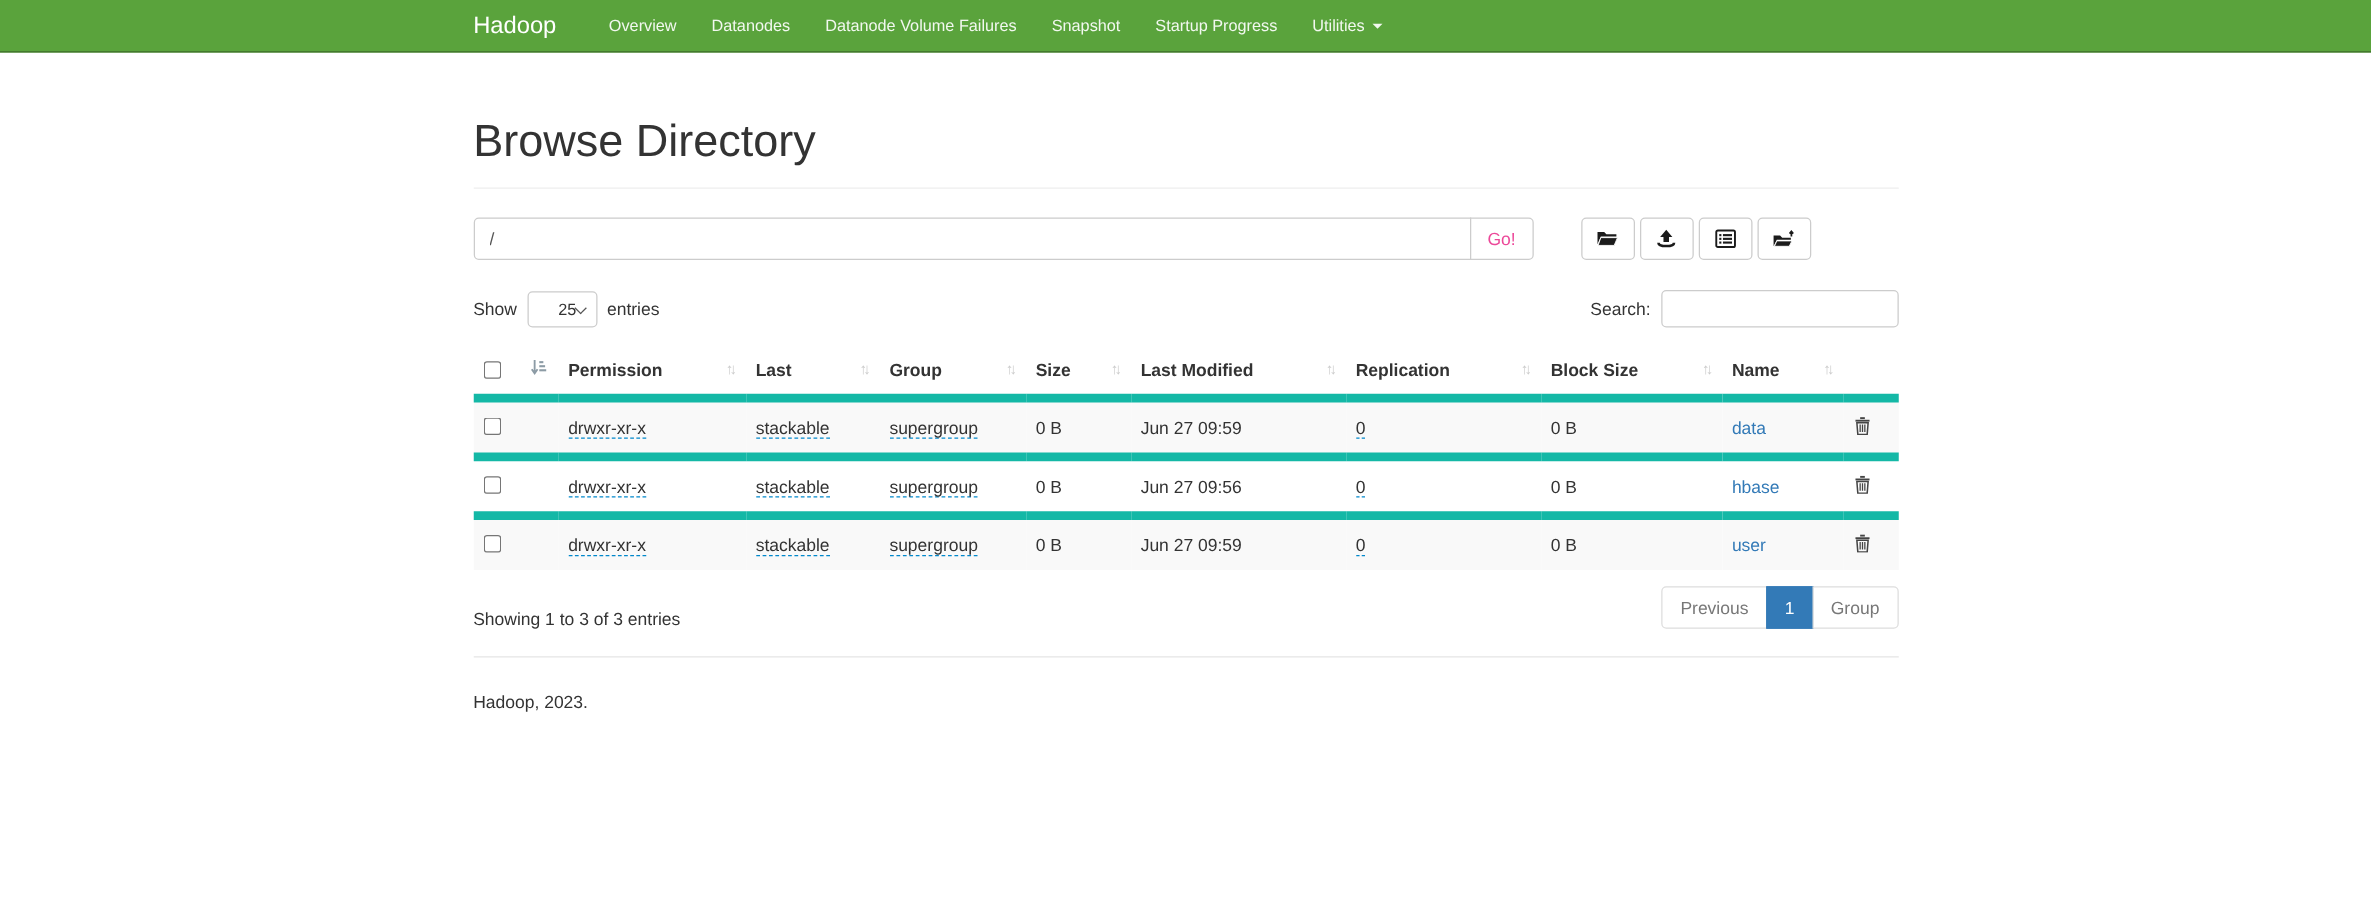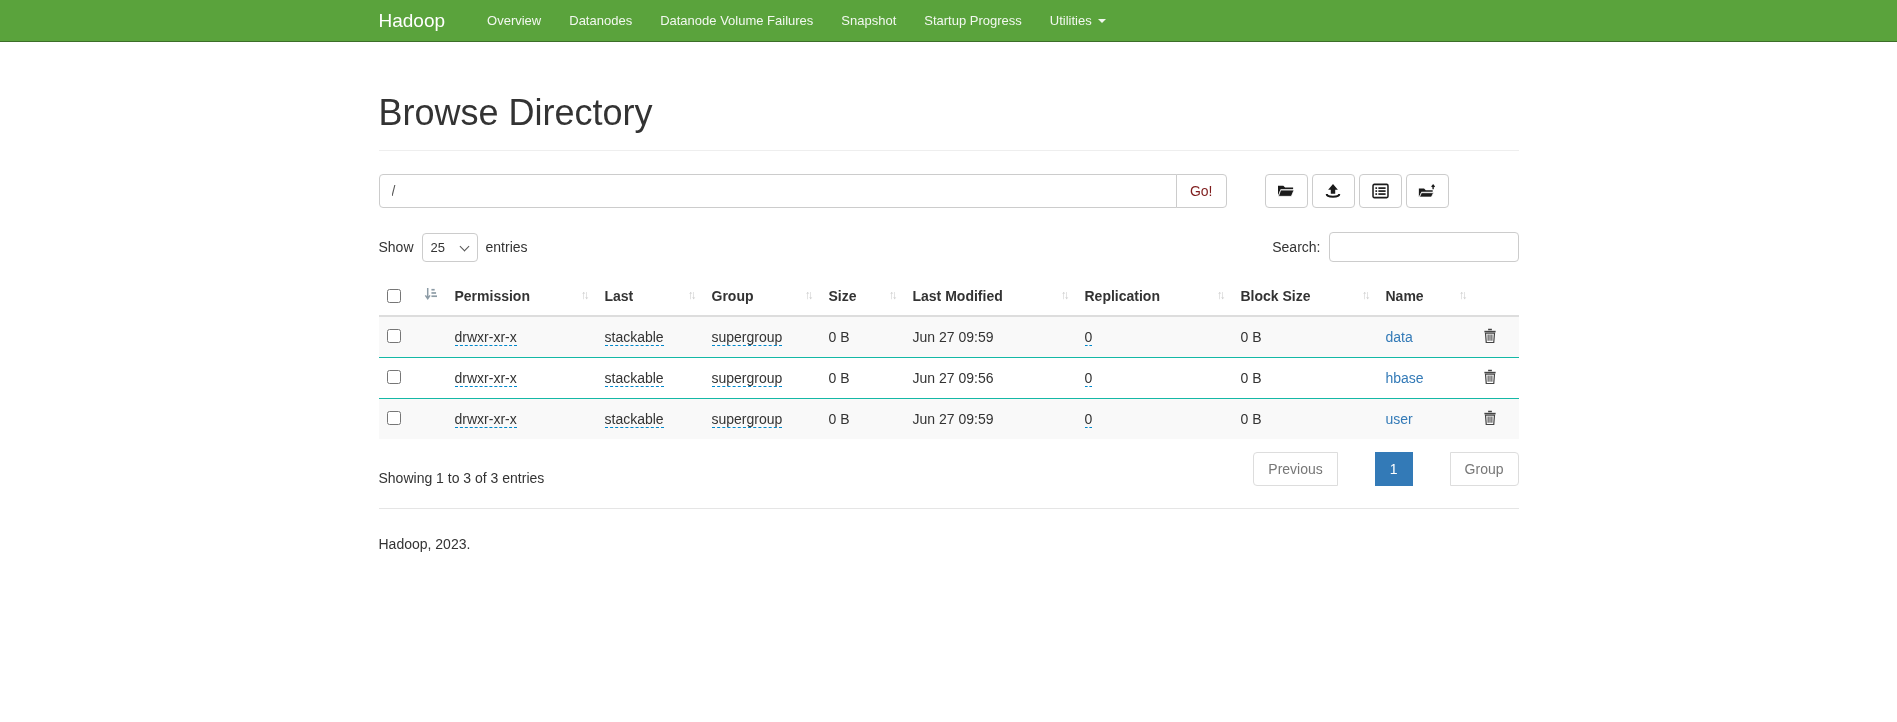--- a/index.html
+++ b/index.html
@@ -68,21 +68,21 @@
     color: #555;
     border: 1px solid #ccc;
     border-radius: 4px 0 0 4px;
     outline: none;
     font-family: "Liberation Sans", sans-serif;
   }
   .go-btn {
     height: 34px;
     padding: 6px 13px;
     font-size: 14px;
-    color: #7f1d1d;
+    color: #ec4899;
     background: #fff;
     border: 1px solid #ccc;
     border-radius: 0 4px 4px 0;
     margin-left: -1px;
     cursor: pointer;
     font-family: "Liberation Sans", sans-serif;
   }
   .icon-btn-group { display: flex; margin-left: 38px; gap: 4px; }
   .icon-btn {
     width: 43px; height: 34px;
@@ -105,21 +105,21 @@
   }
   .show-entries { display: flex; align-items: center; gap: 8px; font-size: 14px; }
   .length-select {
     position: relative;
     width: 56px; height: 29px;
     border: 1px solid #ccc;
     border-radius: 4px;
     background: #fff;
     display: inline-flex;
     align-items: center;
-    padding-left: 8px;
+    padding-left: 24px;
     font-size: 13px;
     color: #333;
     cursor: pointer;
   }
   .select-chevron {
     position: absolute;
     right: 9px; top: 9px;
     width: 7px; height: 7px;
     border-right: 1.4px solid #555;
     border-bottom: 1.4px solid #555;
@@ -148,21 +148,21 @@
     font-size: 14px;
     color: #333;
     padding: 11px 8px;
     border-bottom: 2px solid #ddd;
     position: relative;
     cursor: pointer;
   }
   .dir-table td {
     font-size: 14px;
     padding: 11px 8px;
-    border-top: 1px solid #14b8a6;
+    border-top: 7px solid #14b8a6;
     color: #333;
   }
   .dir-table tbody tr:nth-child(odd) { background: #f9f9f9; }
   .col-check { width: 68px; }
   .col-perm { width: 150px; }
   .col-owner { width: 107px; }
   .col-group { width: 117px; }
   .col-size { width: 84px; }
   .col-modified { width: 172px; }
   .col-repl { width: 156px; }
@@ -192,21 +192,21 @@
   }
 
   
   .table-footer {
     display: flex;
     justify-content: space-between;
     align-items: flex-end;
     margin-top: 13px;
   }
   .info-text { font-size: 14px; color: #333; }
-  .pagination { display: inline-flex; gap: 38px; }
+  .pagination { display: inline-flex; }
   .page-btn {
     font-size: 14px;
     padding: 8px 14px;
     background: #fff;
     border: 1px solid #ddd;
     color: #777;
     cursor: pointer;
     margin-left: -1px;
     font-family: "Liberation Sans", sans-serif;
   }

